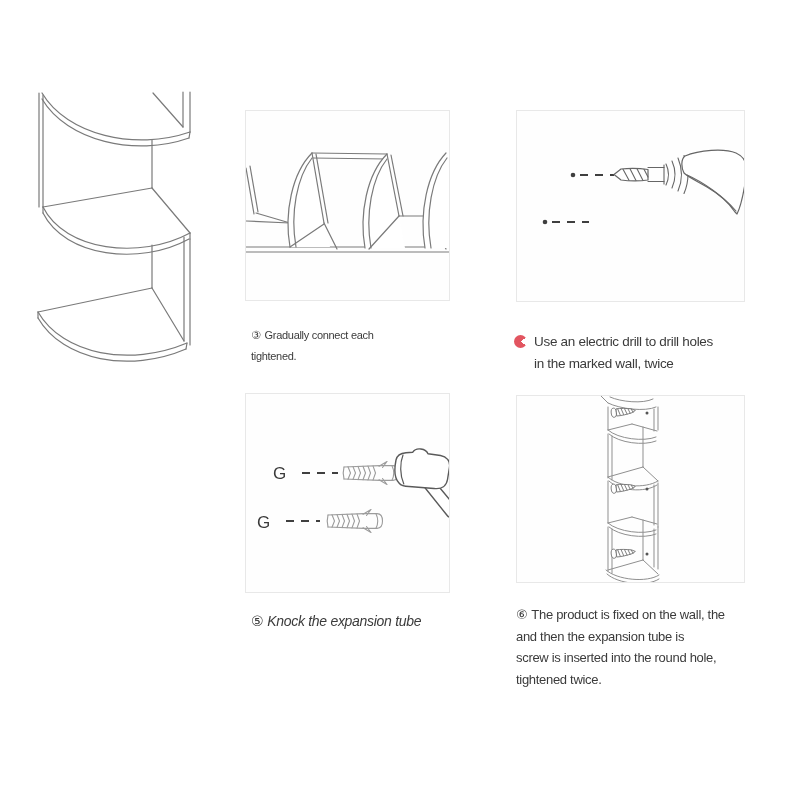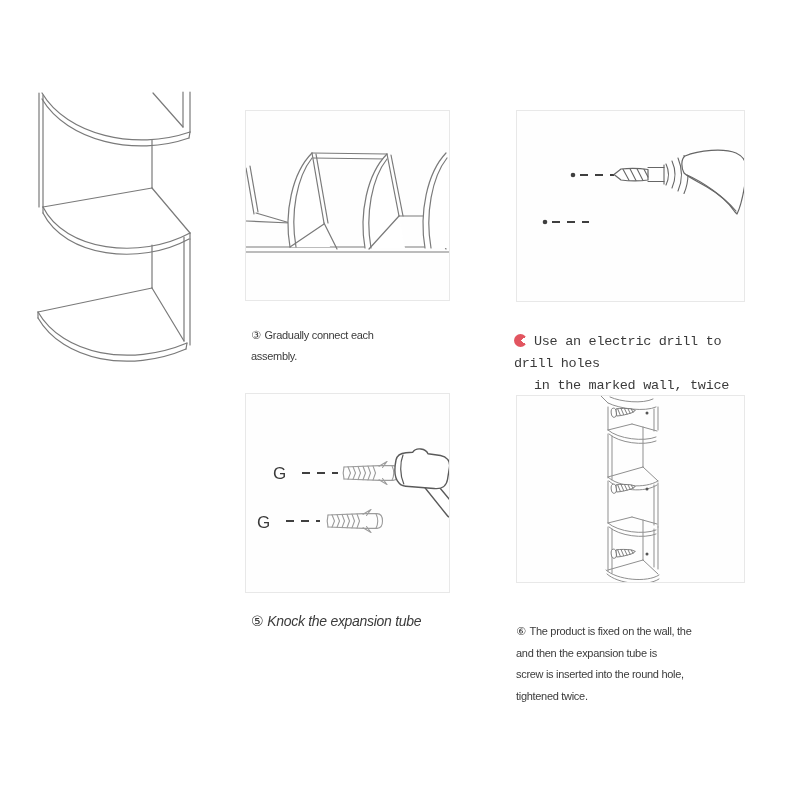--- a/index.html
+++ b/index.html
@@ -3,23 +3,23 @@
 <meta charset="utf-8">
 <style>
   html,body{margin:0;padding:0;background:#fff;}
   .stage{position:relative;width:800px;height:800px;background:#ffffff;overflow:hidden;
          font-family:"Liberation Sans","DejaVu Sans",sans-serif;color:#3b3b3b;}
   .panel{position:absolute;background:#fefefe;border:1px solid #e8e8e8;box-sizing:border-box;}
   .panel svg{position:absolute;left:0;top:0;}
   .abs{position:absolute;}
   .caption{position:absolute;color:#3b3b3b;letter-spacing:-0.3px;}
   .cap3{left:251px;top:325px;width:190px;font-size:11px;line-height:20.5px;}
-  .cap4{left:514px;top:331px;width:244px;font-size:13.5px;line-height:22px;font-family:Liberation Mono, monospace;}
+  .cap4{left:514px;top:331px;width:244px;font-size:13.5px;line-height:22px;}
   .cap5{left:251px;top:610px;width:215px;font-size:14px;line-height:22.5px;font-style:italic;}
-  .cap6{left:516px;top:604px;width:240px;font-size:11px;line-height:21.7px;margin-top:17px;}
+  .cap6{left:516px;top:604px;width:240px;font-size:13px;line-height:21.7px;}
   .num{margin-right:4px;}
   .badge{display:inline-block;width:13px;height:13px;border-radius:50%;
          background:conic-gradient(from 55deg,#ffffff 0 70deg,#e25560 70deg 360deg);
          vertical-align:-2px;margin-right:7px;}
   svg .ln{fill:none;stroke:#7a7a7a;stroke-width:1.2;stroke-linecap:round;stroke-linejoin:round;}
   svg .lnt{fill:none;stroke:#8f8f8f;stroke-width:1;stroke-linecap:round;stroke-linejoin:round;}
   svg .fillw{fill:#ffffff;stroke:none;}
   svg .dash{fill:none;stroke:#3f3f3f;stroke-width:2;stroke-dasharray:8 7;stroke-linecap:butt;}
   svg .dot{fill:#3f3f3f;stroke:none;}
   svg .anc{fill:none;stroke:#9c9c9c;stroke-width:1.1;stroke-linecap:round;stroke-linejoin:round;}
@@ -131,21 +131,21 @@
         <path class="drl" d="M168,45 C182,39 207,37 219,42 C228,46 231,55 229,66 C227,80 225,93 220,103 L218,101 C212,92 202,83 190,76 C180,70 171,66 167,62 C164,56 164,48 168,45 Z"></path>
         <path class="drll" d="M170,64 C186,71 206,85 219,100"></path>
       </g>
       <circle class="dot" cx="28" cy="111" r="2.3"></circle>
       <path class="dash" d="M35,111 H72"></path>
     </svg>
   </div>
 
   <div class="caption cap3">
     <div><span class="num">③</span><span>Gradually connect each</span></div>
-    <div>assembly.</div>
+    <div>tightened.</div>
   </div>
 
   <div class="caption cap4">
     <div><span class="badge"></span><span>Use an electric drill to drill holes</span></div>
     <div style="padding-left:20px">in the marked wall, twice</div>
   </div>
 
   <div class="panel" style="left:245px;top:393px;width:205px;height:200px">
     <svg width="203" height="198" viewBox="0 0 203 198">
       <defs>

